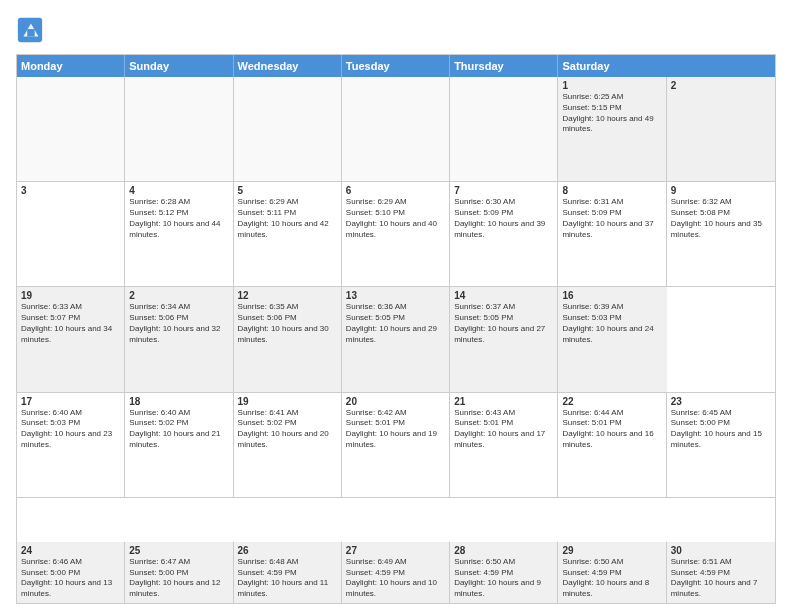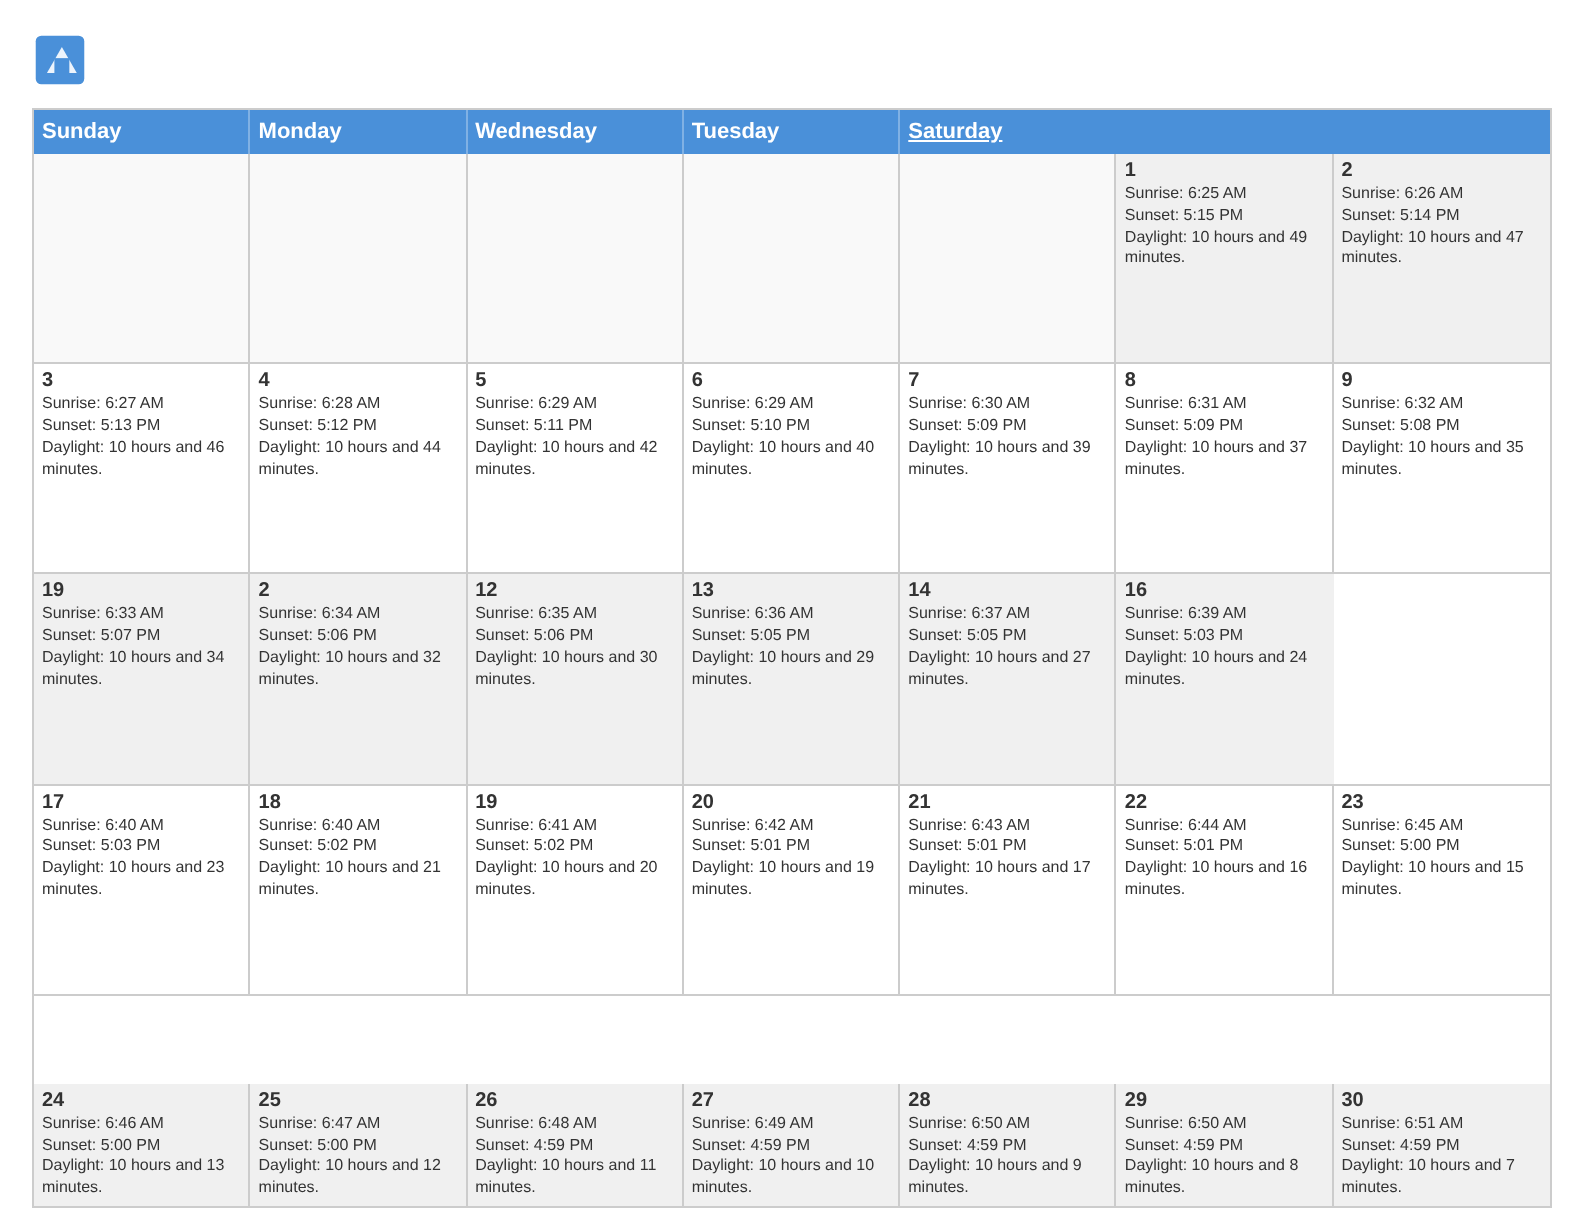--- a/index.html
+++ b/index.html
@@ -66,21 +66,21 @@
       background: #4a90d9;
     }
     .cal-header-cell {
       color: #fff;
       font-size: 11px;
       font-weight: bold;
       padding: 5px 4px;
       text-align: left;
       border-right: 1px solid rgba(255,255,255,0.3);
     }
-    .cal-header-cell:last-child { border-right: none; text-decoration: underline; }
+    .cal-header-cell:last-child { border-right: none; }
     .calendar-body {
       flex: 1;
       display: grid;
       grid-template-rows: repeat(5, 1fr);
     }
     .cal-row {
       display: grid;
       grid-template-columns: repeat(7, 1fr);
       border-bottom: 1px solid #ccc;
     }
@@ -126,46 +126,45 @@
       </div>
     </div>
     <div class="title-block">
       <div class="month-title"></div>
       <div class="location"></div>
     </div>
   </div>
 
   <div class="calendar">
     <div class="calendar-header">
-    <div class="cal-header-cell">Sunday</div>
-        <div class="cal-header-cell">Monday</div>
+    <div class="cal-header-cell">Monday</div>
+        <div class="cal-header-cell">Sunday</div>
         <div class="cal-header-cell">Wednesday</div>
         <div class="cal-header-cell">Tuesday</div>
+        <div class="cal-header-cell">Thursday</div>
         <div class="cal-header-cell">Saturday</div>
       </div>
     <div class="calendar-body">
     <div class="cal-row">
           <div class="cal-cell empty"></div>
           <div class="cal-cell empty"></div>
           <div class="cal-cell empty"></div>
           <div class="cal-cell empty"></div>
           <div class="cal-cell empty"></div>
           <div class="cal-cell shaded">
             <span class="day-num">1</span>
             <div class="cell-text">Sunrise: 6:25 AM<br>Sunset: 5:15 PM<br>Daylight: 10 hours and 49 minutes.</div>
           </div>
           <div class="cal-cell shaded">
             <span class="day-num">2</span>
-            <div class="cell-text">Sunrise: 6:26 AM<br>Sunset: 5:14 PM<br>Daylight: 10 hours and 47 minutes.</div>
           </div>
         </div>
         <div class="cal-row">
           <div class="cal-cell">
             <span class="day-num">3</span>
-            <div class="cell-text">Sunrise: 6:27 AM<br>Sunset: 5:13 PM<br>Daylight: 10 hours and 46 minutes.</div>
           </div>
           <div class="cal-cell">
             <span class="day-num">4</span>
             <div class="cell-text">Sunrise: 6:28 AM<br>Sunset: 5:12 PM<br>Daylight: 10 hours and 44 minutes.</div>
           </div>
           <div class="cal-cell">
             <span class="day-num">5</span>
             <div class="cell-text">Sunrise: 6:29 AM<br>Sunset: 5:11 PM<br>Daylight: 10 hours and 42 minutes.</div>
           </div>
           <div class="cal-cell">

